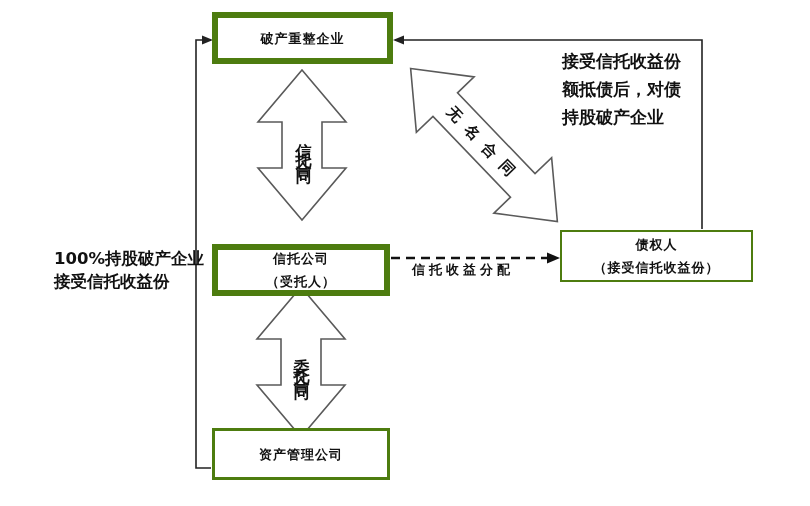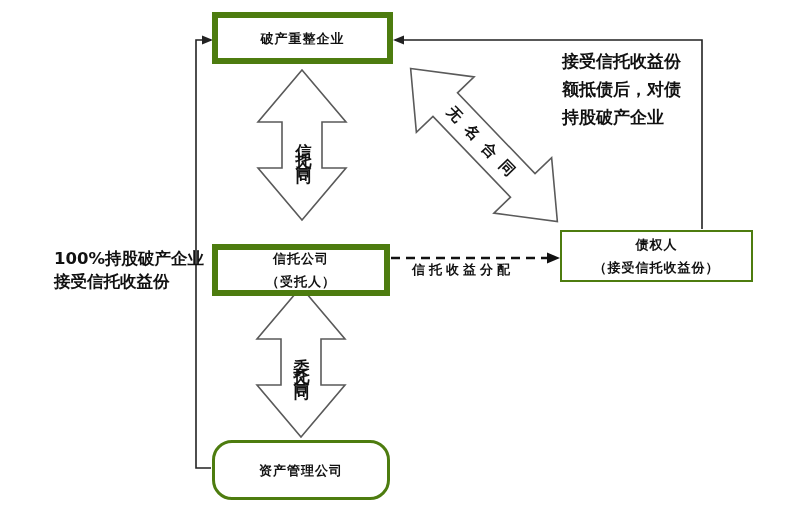--- a/index.html
+++ b/index.html
@@ -17,21 +17,21 @@
     border:6px solid #4d7c0f;
     background:#ffffff;
     display:flex;flex-direction:column;justify-content:center;align-items:center;
     font-weight:bold;font-size:13px;line-height:23px;
     text-align:center;letter-spacing:1px;
     box-sizing:border-box;
   }
   .box-debtor{left:212px;top:12px;width:181px;height:52px;}
   .box-trust{left:212px;top:244px;width:178px;height:52px;}
   .box-creditor{left:560px;top:230px;width:193px;height:52px;border-width:2.5px;}
-  .box-amc{left:212px;top:440px;width:178px;height:60px;border-width:3px;border-radius:20px;}
+  .box-amc{left:212px;top:428px;width:178px;height:52px;border-width:3px;}
   .vlabel{
     position:absolute;
     writing-mode:vertical-rl;
     font-weight:bold;font-size:16px;
     letter-spacing:9px;
     transform:translate(-50%,-50%);
     white-space:nowrap;
   }
   .vlabel-trust{left:303px;top:148px;}
   .vlabel-entrust{left:301px;top:364px;}

